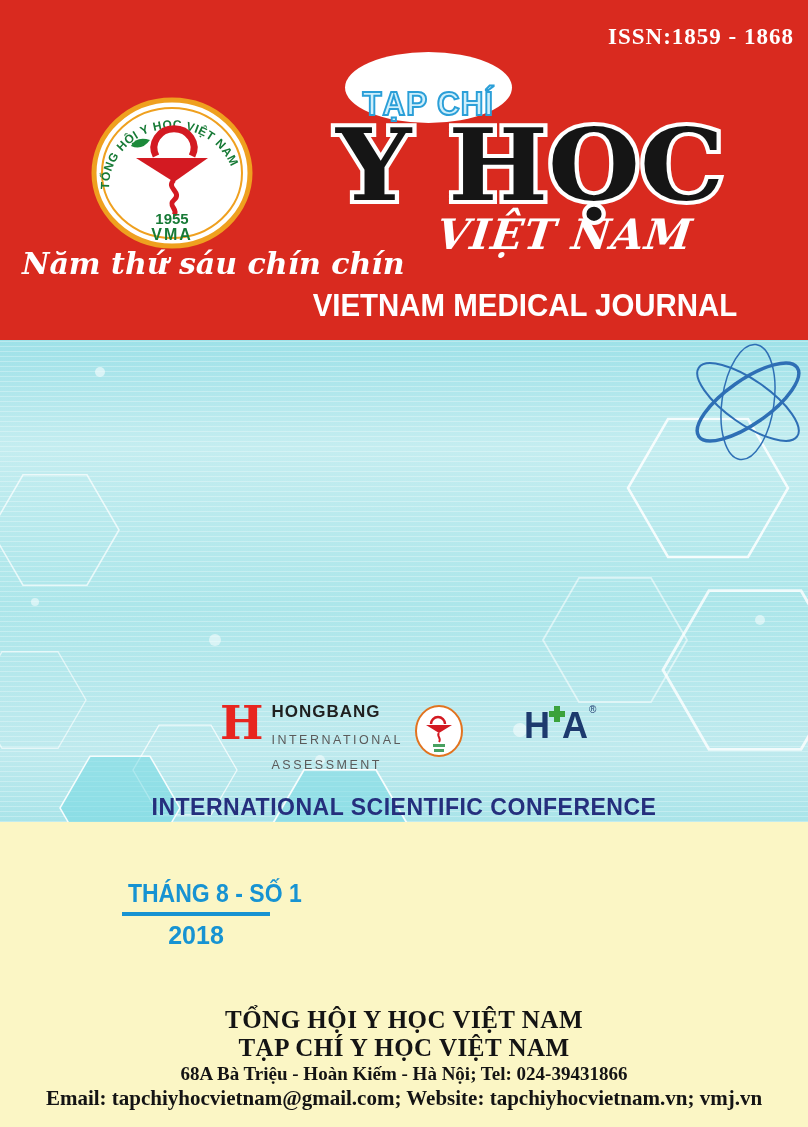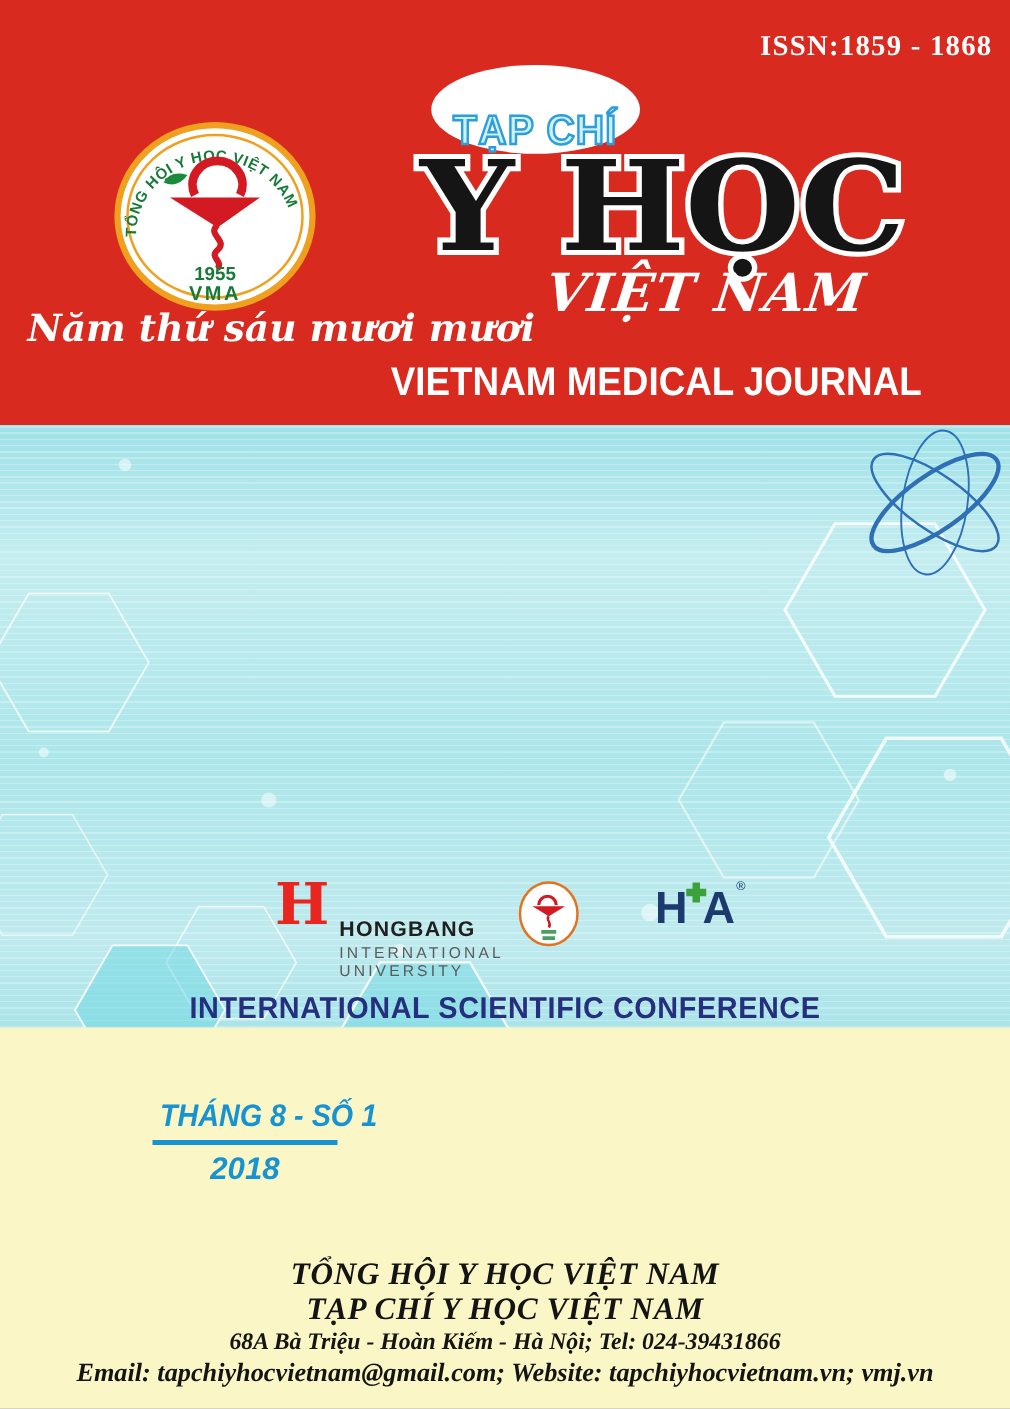--- a/index.html
+++ b/index.html
@@ -1,18 +1,18 @@
 <!DOCTYPE html>
 <html><head>
 <meta charset="utf-8">
 <style>
   html,body { margin:0; padding:0; background:#888; }
   .page {
     position:relative; width:808px; height:1127px; overflow:hidden;
-    font-family:"Liberation Sans", sans-serif; background:#e5e5e5;
+    font-family:"Liberation Sans", sans-serif; background:#eab308;
   }
 
   
   .red-section { position:absolute; top:0; left:0; width:808px; height:340px; background:#D92A1F; }
   .issn {
     position:absolute; top:24px; right:14px; color:#fff;
     font-family:"Liberation Serif", serif; font-weight:bold; font-size:23px; letter-spacing:1px;
   }
   .oval {
     position:absolute; left:345px; top:52px; width:167px; height:71px;
@@ -59,22 +59,22 @@
   .venue-line { top:619px; color:#1C1C1C; font-weight:700; font-size:15.5px;
                 transform:translateX(-50%) scaleX(0.96); }
   .poster-divider {
     position:absolute; left:210px; top:667px; width:390px; height:3px; border-radius:2px;
     background:linear-gradient(90deg, rgba(41,171,226,0) 0%, #37B6E2 12%, #1D2F8F 50%, #37B6E2 88%, rgba(41,171,226,0) 100%);
   }
 
   
   .hongbang { position:absolute; left:220px; top:362px; display:flex; gap:8px; align-items:flex-start; }
   .hongbang-h { font-family:"DejaVu Serif", serif; font-weight:bold; font-size:46px; line-height:42px; color:#E8251F; }
-  .hongbang-name  { font-size:17px; font-weight:800; color:#1F1F1F; letter-spacing:1px;margin-top:32px; }
-  .hongbang-line  { font-size:12.5px; color:#5A5A5A; letter-spacing:2.5px; margin-top:1px; }
+  .hongbang-name  { font-size:17px; font-weight:800; color:#1F1F1F; letter-spacing:1px; }
+  .hongbang-line  { font-size:12.5px; color:#5A5A5A; letter-spacing:2.5px; margin-top:11px; }
   .mini-vma-svg { position:absolute; left:414px; top:364px; width:50px; height:54px; }
   .hta-logo { position:absolute; left:524px; top:368px; display:flex; align-items:flex-start; }
   .hta-letter { font-size:36px; font-weight:900; color:#1D3A6E; line-height:36px; }
   .hta-plus { position:relative; width:16px; height:16px; margin:-2px -3px 0 -1px; z-index:2; }
   .hta-plus::before, .hta-plus::after { content:""; position:absolute; background:#3BA23B; }
   .hta-plus::before { left:5px; top:0; width:6px; height:16px; }
   .hta-plus::after  { left:0; top:5px; width:16px; height:6px; }
   .hta-reg { font-size:10px; color:#1D3A6E; margin:-4px 0 0 1px; }
 
   
@@ -90,21 +90,21 @@
   .msd-text { font-size:27px; font-weight:900; color:#151515; line-height:26px; letter-spacing:-0.5px; }
   .msd-tag  { font-size:8px; color:#3A3A3A; letter-spacing:0.4px; margin-top:1px; }
   .daiichi { left:468px; top:736px; gap:8px; }
   .daiichi-text { font-size:22px; font-weight:600; color:#2A55A3; }
   .zp { left:662px; top:729px; gap:6px; align-items:flex-start; }
   .zp-name { font-family:"Liberation Serif", serif; font-size:20px; font-weight:700; color:#141414; line-height:18px; }
   .zp-sub  { font-family:"Liberation Serif", serif; font-size:12.5px; font-weight:600; color:#141414; letter-spacing:1px; margin-top:2px; }
   .zp-tagline { position:absolute; left:662px; top:765px; font-size:10px; color:#222; white-space:nowrap; transform:scaleX(0.95); transform-origin:left; }
 
   
-  .yellow-section { position:absolute; top:822px; left:0; width:808px; height:305px; background:#FBF6C5;font-style:italic; }
+  .yellow-section { position:absolute; top:822px; left:0; width:808px; height:305px; background:#FBF6C5; }
   .issue-block { position:absolute; left:122px; top:57px; width:148px; text-align:center; color:#1793D2; }
   .issue-line1 { font-size:25px; font-weight:800; white-space:nowrap; transform:scaleX(0.92); }
   .issue-underline { height:3.5px; background:#1793D2; margin:4px 0 5px 0; }
   .issue-year { font-size:25px; font-weight:800; }
   .volume-box {
     position:absolute; left:569px; top:64px; width:112px; height:40px;
     border:2.5px solid #1793D2; display:flex; align-items:center; justify-content:center;
   }
   .volume-text { color:#1793D2; font-size:25px; font-weight:800; white-space:nowrap; transform:scaleX(0.9); }
   .footer-line { position:absolute; left:0; width:808px; text-align:center;
@@ -143,21 +143,21 @@
       <text x="82" y="128" text-anchor="middle" font-family="Liberation Sans, sans-serif" font-size="15" font-weight="bold" fill="#177A36">1955</text>
       <text x="82" y="144" text-anchor="middle" font-family="Liberation Sans, sans-serif" font-size="16" font-weight="bold" fill="#177A36" letter-spacing="2">VMA</text>
     </svg>
 
     <svg class="main-title-svg" viewBox="0 0 400 122">
       <text x="200" y="96" text-anchor="middle" textLength="388" lengthAdjust="spacingAndGlyphs" font-family="DejaVu Serif, serif" font-weight="bold" font-size="100" fill="#151515" stroke="#FFFFFF" stroke-width="8" paint-order="stroke">Y HỌC</text>
     </svg>
 
     <div class="viet-nam">VIỆT NAM</div>
 
-    <div class="anniv">Năm thứ sáu mươi mươi</div>
+    <div class="anniv">Năm thứ sáu chín chín</div>
 
     <div class="journal-en">VIETNAM MEDICAL JOURNAL</div>
   </div>
 
   <div class="poster-section">
 
     <svg class="poster-deco" viewBox="0 0 808 482">
       <defs>
         <polygon id="hex" points="80,0 40,69 -40,69 -80,0 -40,-69 40,-69"></polygon>
       </defs>
@@ -180,21 +180,21 @@
         <ellipse cx="748" cy="62" rx="60" ry="22" stroke-width="2" transform="rotate(35 748 62)"></ellipse>
         <ellipse cx="748" cy="62" rx="26" ry="58" stroke-width="1.5" transform="rotate(8 748 62)"></ellipse>
       </g>
     </svg>
 
     <div class="hongbang">
       <div class="hongbang-h">H</div>
       <div>
         <div class="hongbang-name">HONGBANG</div>
         <div class="hongbang-line">INTERNATIONAL</div>
-        <div class="hongbang-line">UNIVERSITY</div>
+        <div class="hongbang-line">ASSESSMENT</div>
       </div>
     </div>
 
     <svg class="mini-vma-svg" viewBox="0 0 50 54">
       <ellipse cx="25" cy="27" rx="23" ry="25" fill="#FFFFFF" stroke="#E2731F" stroke-width="2"></ellipse>
       <path d="M 17,20 A 7,7 0 1 1 31,20" fill="none" stroke="#D31A22" stroke-width="2.5"></path>
       <path d="M 12,21 L 38,21 L 25,29 Z" fill="#D31A22"></path>
       <path d="M 25,29 C 22,32 28,34 25,38" fill="none" stroke="#D31A22" stroke-width="2"></path>
       <rect x="19" y="40" width="12" height="3" fill="#1B8A3A" opacity="0.8"></rect>
       <rect x="20" y="45" width="10" height="3" fill="#1B8A3A" opacity="0.8"></rect>

